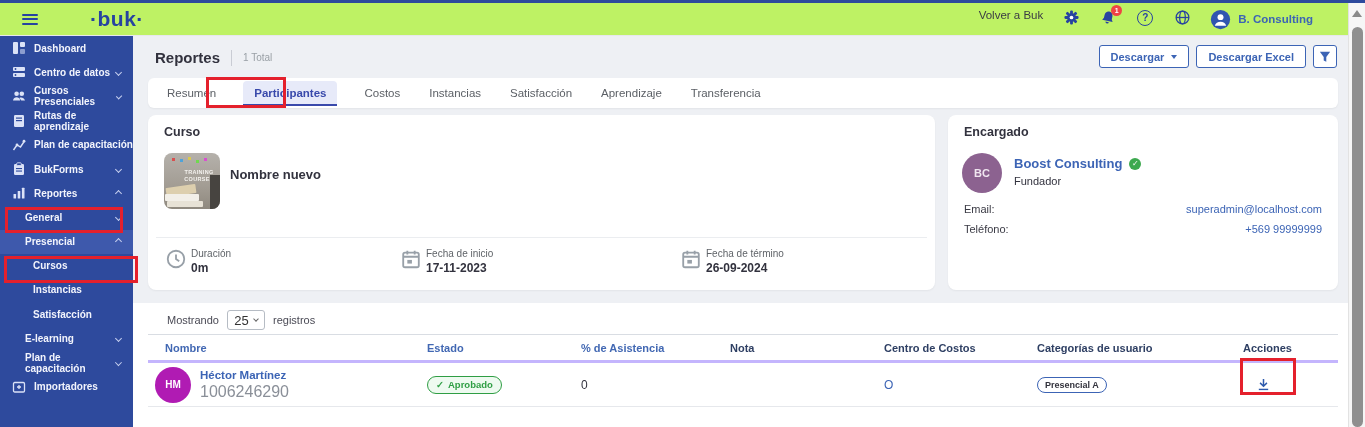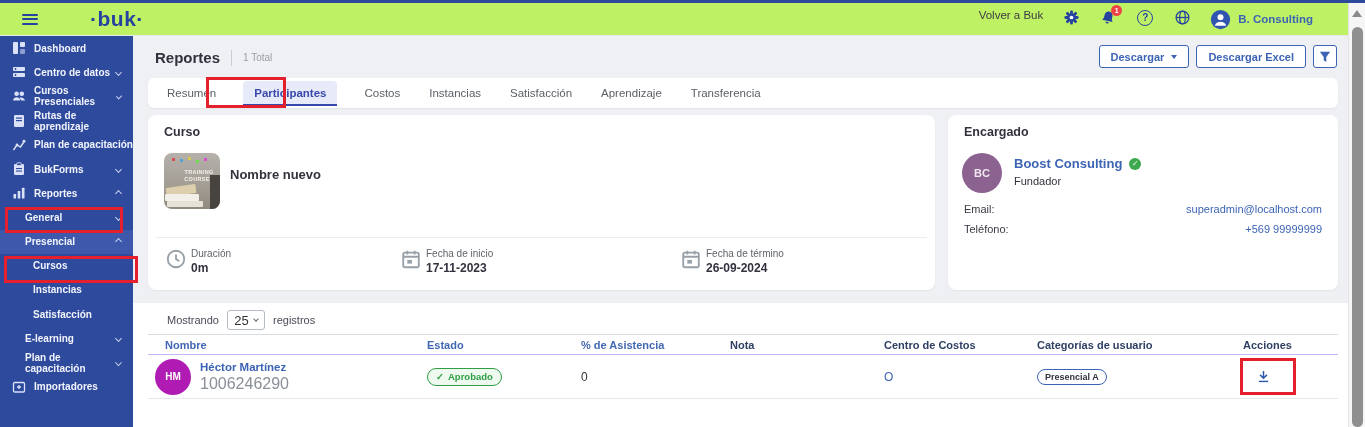--- a/index.html
+++ b/index.html
@@ -100,21 +100,21 @@
 
   
   #bottom-section { position:absolute; left:0; top:267px; width:1215px; height:124px; background:#fff; }
   .mostrando { position:absolute; left:15px; top:7px; display:flex; align-items:center; gap:8px; font-size:11px; color:#4a4a55;padding-left:19px; }
   .page-size-select { width:38px; height:20px; border:1px solid #b6bcc4; border-radius:3px; display:flex; align-items:center;
     justify-content:center; gap:5px; font-size:13px; color:#333; cursor:pointer; background:#fff; }
   .pss-caret { width:4px; height:4px; border-right:1.3px solid #666; border-bottom:1.3px solid #666; transform:rotate(45deg); margin-top:-2px; }
 
   .tbl { position:absolute; left:15px; top:31px; width:1190px; }
   .tbl-head, .tbl-row { display:grid; grid-template-columns:262px 154px 149px 154px 153px 206px 112px; align-items:center; }
-  .tbl-head { height:21px; border-top:1px solid #d9dde3; border-bottom:1px solid #c4b5fd; }
+  .tbl-head { height:29px; border-top:1px solid #d9dde3; border-bottom:3px solid #c4b5fd; }
   .th { font-size:11px; font-weight:bold; padding-left:17px; color:#2e3f63; }
   .th.sortable { color:#4268b3; cursor:pointer; }
   .tbl-row { height:44px; border-bottom:1px solid #e6e8ec; }
   .td { padding-left:17px; font-size:12px; color:#32323e; }
   .name-cell { display:flex; align-items:center; padding-left:7px; gap:9px; }
   .row-avatar { width:36px; height:36px; border-radius:50%; background:#b01bb3; color:#fff; font-size:10px; font-weight:bold;
     display:flex; align-items:center; justify-content:center; flex:0 0 36px; }
   .row-name { font-size:11.5px; font-weight:600; color:#3c64b5; cursor:pointer; }
   .row-id { font-size:16px; color:#8a8f98; margin-top:2px; }
   .badge-aprobado { display:inline-flex; align-items:center; gap:4px; border:1px solid #2f9e44; color:#2f9e44;

